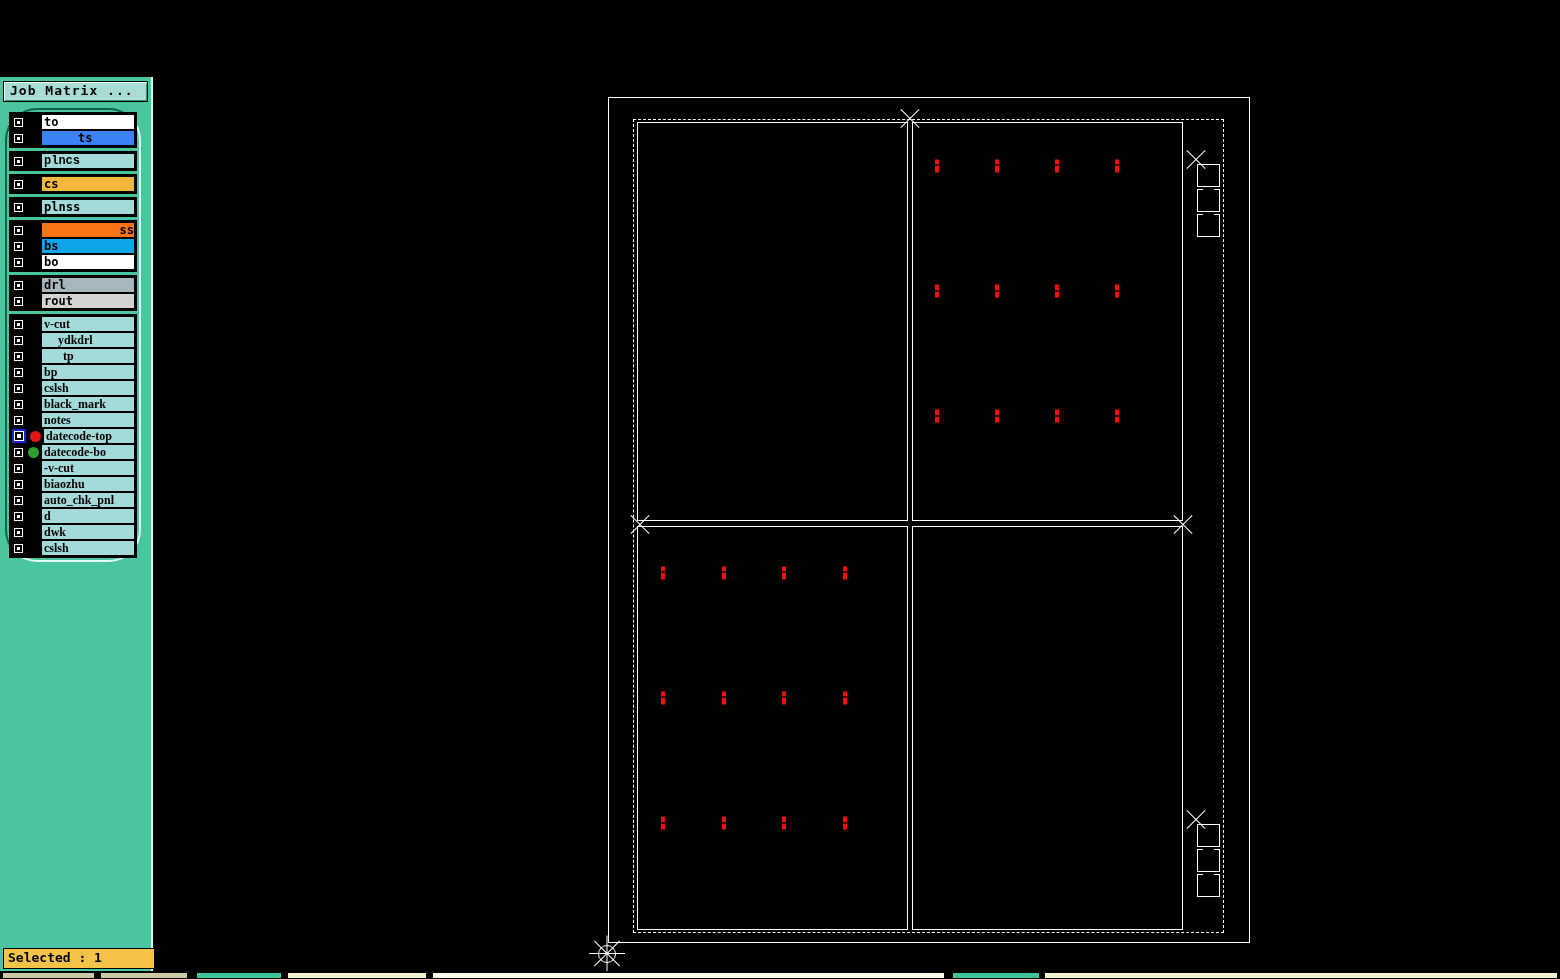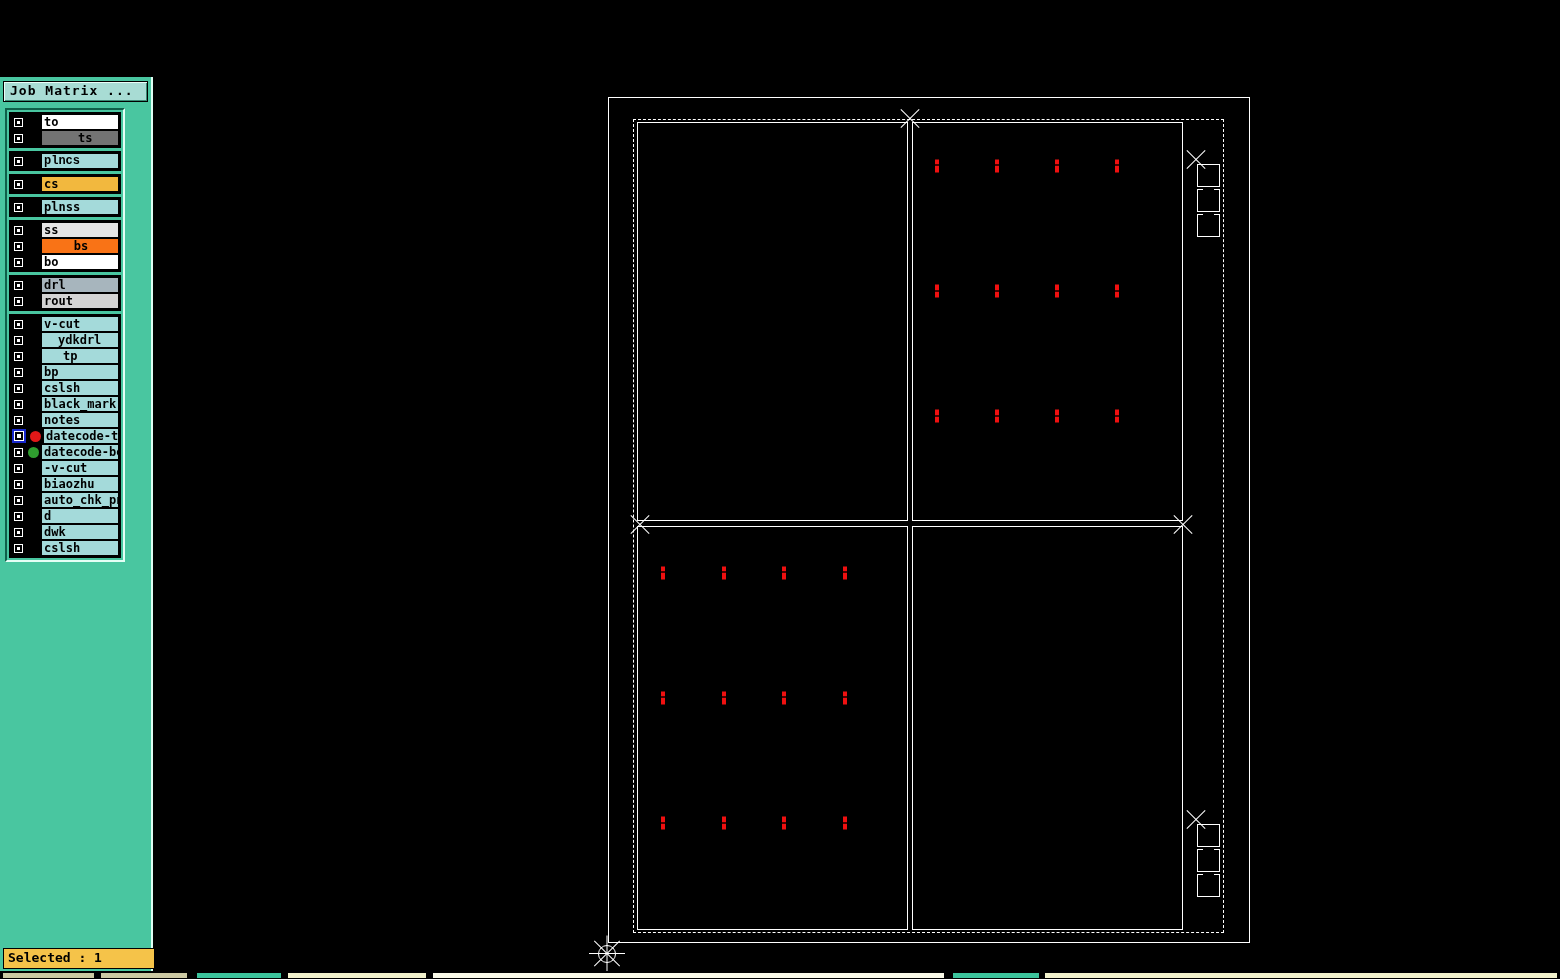--- a/index.html
+++ b/index.html
@@ -37,25 +37,25 @@
   .sidebar{position:absolute;left:0;top:77px;width:153px;height:894px;background:#49c6a0;
            border-right:2px solid #dffff4;box-sizing:border-box;
            font-family:"DejaVu Sans Mono",monospace;font-weight:bold;color:#000;}
   .job-panel{margin:3px 2px 0 2px;border:1px solid #000;padding:2px;}
   .field{height:17px;line-height:16px;background:#86d6c6;border:1px solid #000;
          font-size:13px;padding-left:3px;white-space:nowrap;overflow:hidden;}
   .field + .field{margin-top:-1px;}
   .jm-btn{margin:4px 3px 0 3px;height:19px;line-height:18px;background:#a8dcd4;border:1px solid #000;
           box-shadow:inset 1px 1px 0 #e9fff8, inset -1px -1px 0 #3a8a74;
           font-size:13px;padding-left:6px;letter-spacing:1px;cursor:default;}
-  .layer-list{margin:6px 0 0 5px;width:120px;box-sizing:border-box;padding:2px;
+  .layer-list{margin:6px 0 0 5px;width:136px;box-sizing:border-box;padding:2px;
               border-top:2px solid #0e6049;border-left:2px solid #0e6049;
-              border-bottom:2px solid #e4fff6;border-right:2px solid #e4fff6;}
+              border-bottom:2px solid #e4fff6;border-right:2px solid #e4fff6;border-radius:32px;}
   .lgroup{border:2px solid #000;background:#000;margin-bottom:3px;}
-  .lgroup:last-child{margin-bottom:0;}
+  .lgroup:last-child{margin-bottom:0;font-family:Liberation Serif, serif;}
   .lrow{height:16px;display:flex;align-items:center;background:#000;}
   .cb{position:relative;width:9px;height:9px;margin-left:2px;background:#fff;border:1px solid #000;flex:none;}
   .cb::after{content:"";position:absolute;inset:1px;border:2px solid #000;background:#fff;}
   .cb-active{border:2px solid #1828cc;margin-left:1px;width:10px;height:10px;}
   .dotslot{width:18px;flex:none;display:flex;justify-content:center;}
   .dot{width:11px;height:11px;border-radius:50%;}
   .lab{flex:1;height:14px;line-height:14px;font-size:12px;padding-left:2px;margin-right:1px;
        overflow:hidden;white-space:nowrap;}
   .selected-box{position:absolute;left:3px;bottom:2px;width:146px;height:19px;line-height:18px;
                 background:#f5c349;border:1px solid #000;font-size:13px;padding-left:4px;}
@@ -191,21 +191,21 @@
     <div class="layer-list">
         <div class="lgroup">
           <div class="lrow">
             <span class="cb"></span>
             <span class="dotslot"></span>
             <span class="lab" style="background: rgb(255, 255, 255);">to</span>
           </div>
           <div class="lrow">
             <span class="cb"></span>
             <span class="dotslot"></span>
-            <span class="lab" style="background: #737373; padding-left: 36px;">ts</span>
+            <span class="lab" style="background: #3b82f6; padding-left: 36px;">ts</span>
           </div>
         </div>
         <div class="lgroup">
           <div class="lrow">
             <span class="cb"></span>
             <span class="dotslot"></span>
             <span class="lab" style="background: rgb(164, 218, 218); font-family: Liberation Mono, monospace;">plncs</span>
           </div>
         </div>
         <div class="lgroup">
@@ -219,26 +219,26 @@
           <div class="lrow">
             <span class="cb"></span>
             <span class="dotslot"></span>
             <span class="lab" style="background: rgb(164, 218, 218);">plnss</span>
           </div>
         </div>
         <div class="lgroup">
           <div class="lrow">
             <span class="cb"></span>
             <span class="dotslot"></span>
-            <span class="lab" style="background: #e5e5e5;">ss</span>
-          </div>
-          <div class="lrow">
-            <span class="cb"></span>
-            <span class="dotslot"></span>
-            <span class="lab" style="background: #f97316; text-align: center;">bs</span>
+            <span class="lab" style="background: #f97316; text-align: right;">ss</span>
+          </div>
+          <div class="lrow">
+            <span class="cb"></span>
+            <span class="dotslot"></span>
+            <span class="lab" style="background: #0ea5e9;">bs</span>
           </div>
           <div class="lrow">
             <span class="cb"></span>
             <span class="dotslot"></span>
             <span class="lab" style="background: rgb(255, 255, 255);">bo</span>
           </div>
         </div>
         <div class="lgroup">
           <div class="lrow">
             <span class="cb"></span>

